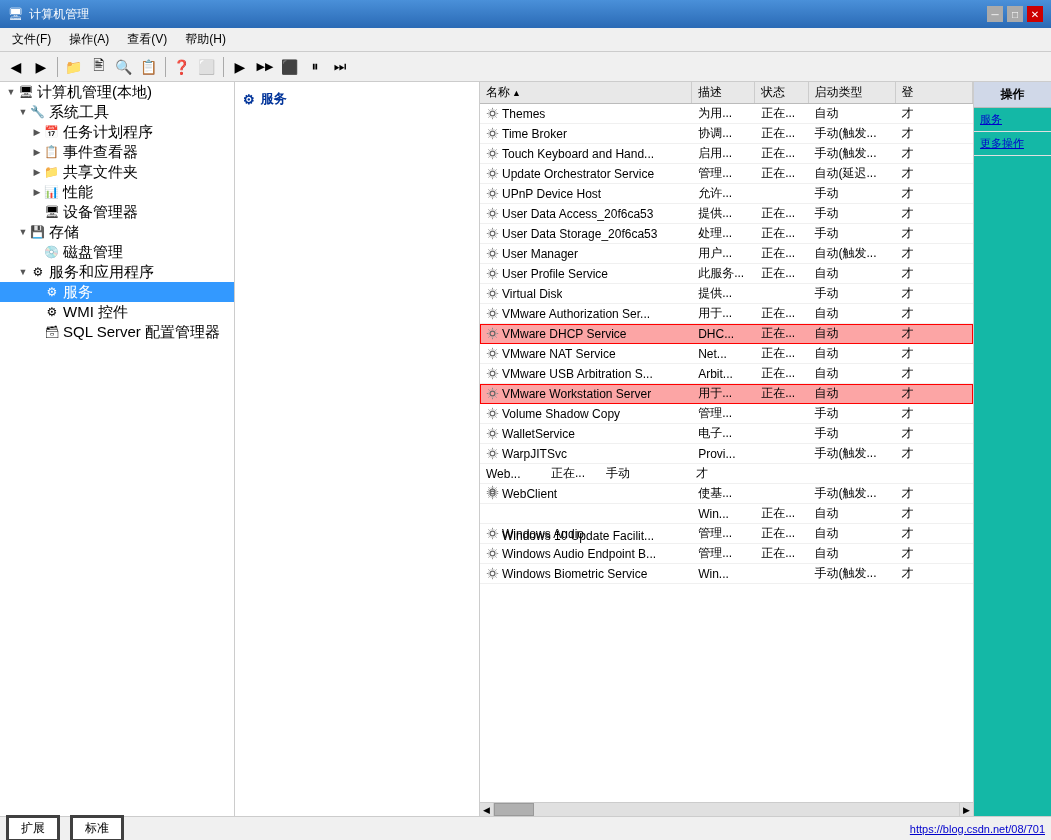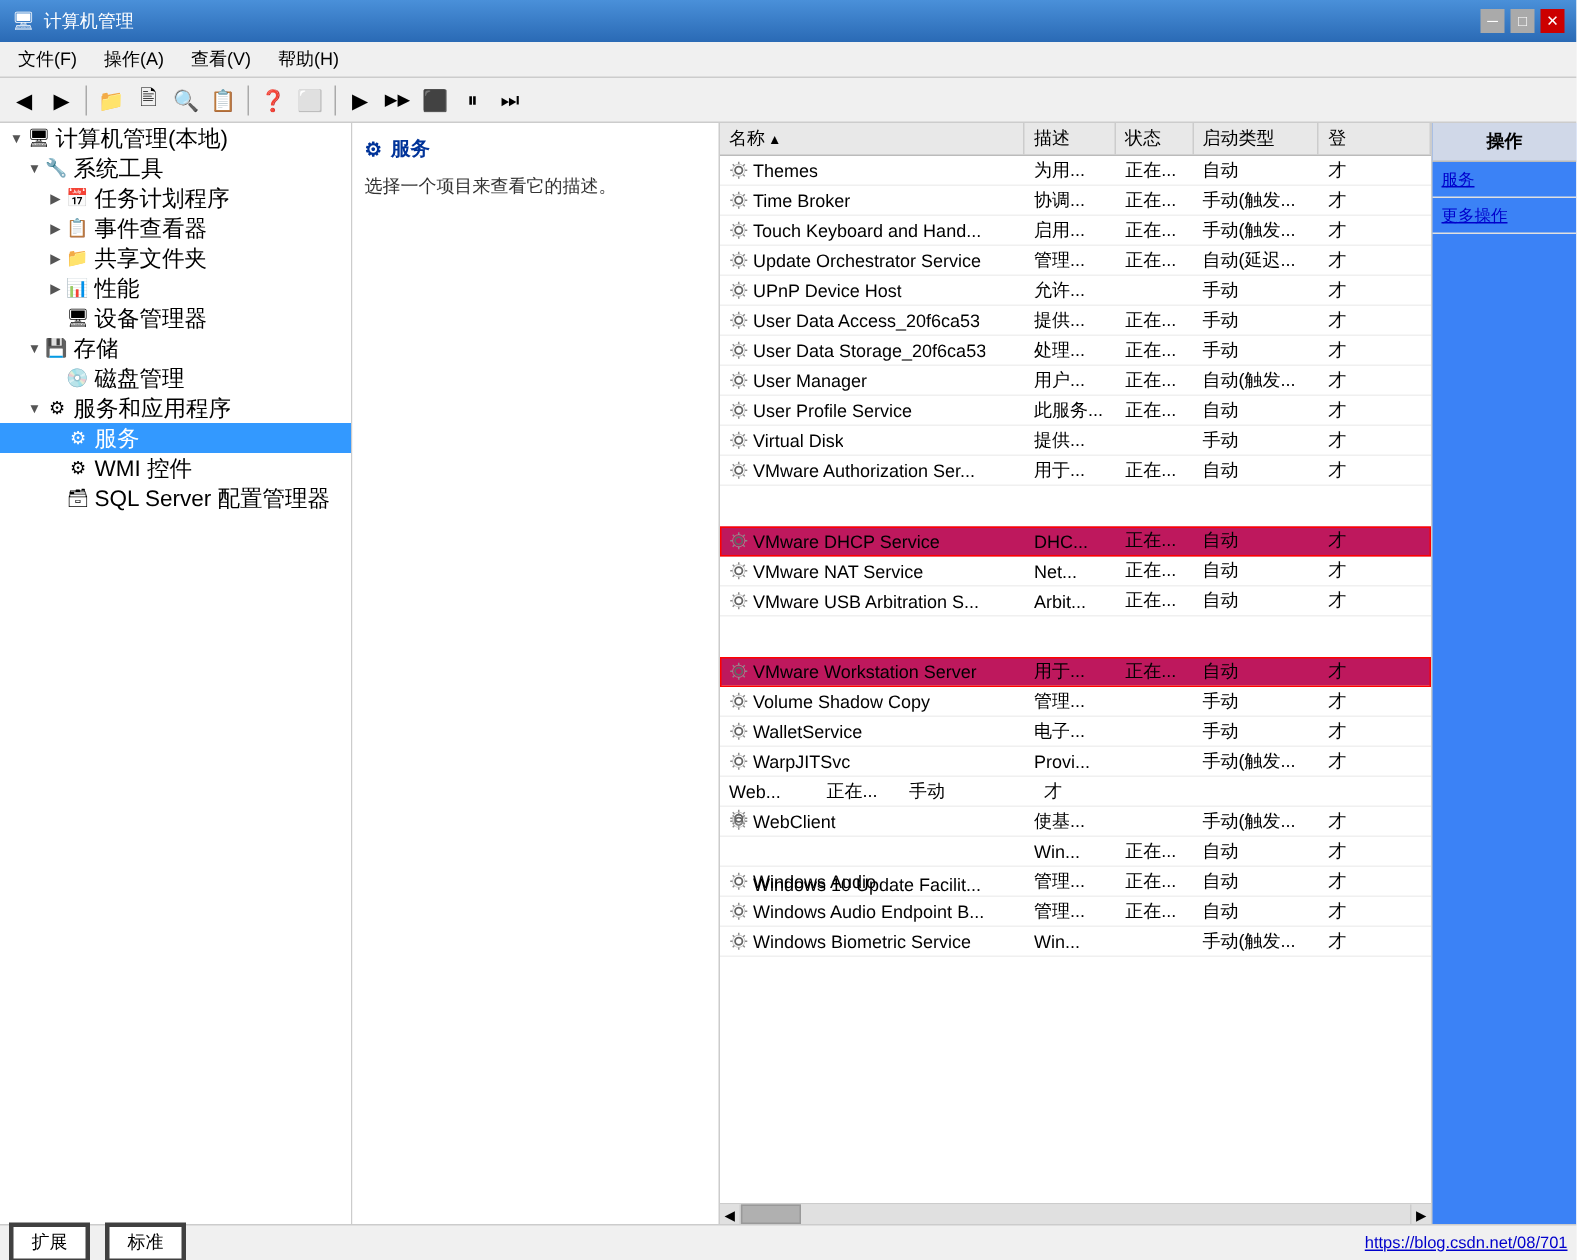--- a/index.html
+++ b/index.html
@@ -182,39 +182,39 @@
       flex: 1;
     }
     .service-row {
       display: flex;
       align-items: center;
       height: 20px;
       border-bottom: 1px solid #f0f0f0;
       font-size: 12px;
       cursor: pointer;
     }
-    .service-row.highlighted { background: #be185d; margin-top: 27px; }
+    .service-row.highlighted { background: #fca5a5; }
 
     .cell {
       padding: 1px 6px;
       overflow: hidden;
       text-overflow: ellipsis;
       white-space: nowrap;
       font-size: 12px;
     }
     .cell-name { width: 220px; display: flex; align-items: flex-start; gap: 3px; }
     .cell-desc { width: 65px; }
     .cell-status { width: 55px; }
     .cell-startup { width: 90px; }
     .cell-logon { width: 80px; }
 
     
     .actions-panel {
-      width: 97px;
-      background: #3b82f6;
+      width: 78px;
+      background: #14b8a6;
       border-left: 1px solid #ccc;
       flex-shrink: 0;
     }
     .actions-title {
       background: #d0d8e8;
       padding: 4px 6px;
       font-size: 12px;
       font-weight: bold;
       border-bottom: 1px solid #bbb;
       text-align: center;
@@ -384,21 +384,20 @@
     </div>
   </div>
 
   <div class="content-area">
 
     <div class="description-panel">
       <div class="panel-title">
         <span>⚙</span>
         <span>服务</span>
       </div>
-      <div class="hint-text">选择一个项目来查看它的描述。</div>
     </div>
 
     <div class="services-panel">
 
       <div class="services-header">
         <div class="col-header col-name">
           <span>名称</span>
           <span style="margin-left:2px;font-size:9px;">▲</span>
         </div>
         <div class="col-header col-desc">描述</div>

